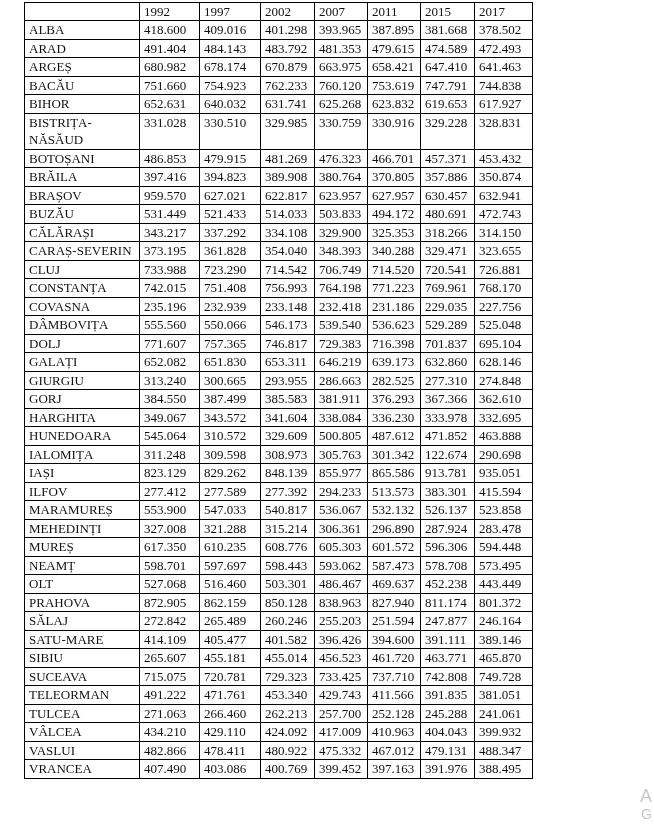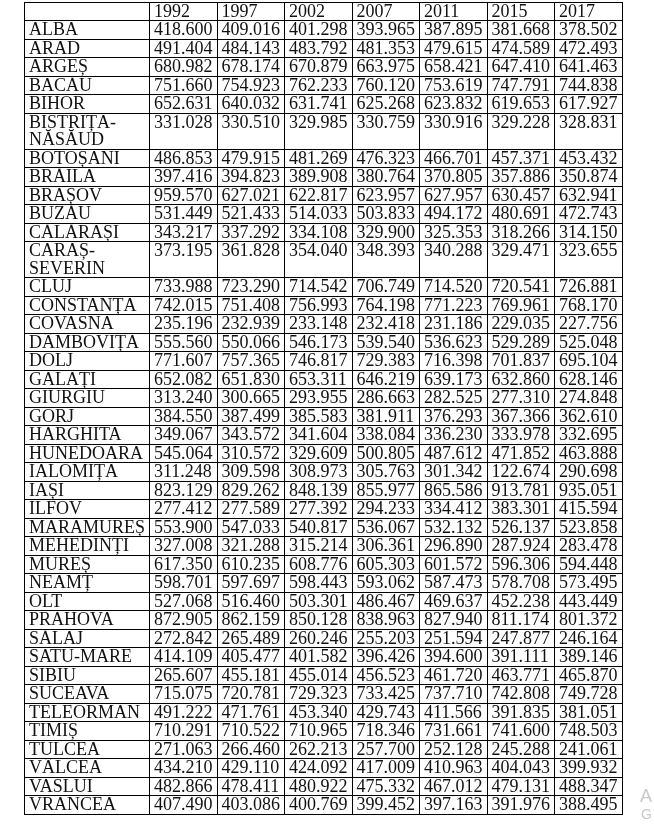--- a/index.html
+++ b/index.html
@@ -1,21 +1,21 @@
 <!DOCTYPE html>
 <html><head>
 <meta charset="utf-8">
 <style>
   html, body { margin: 0; padding: 0; background: #ffffff; }
   body { width: 654px; height: 826px; position: relative; overflow: hidden; }
   #tbl {
     position: absolute; left: 24px; top: 2px;
     border-collapse: collapse;
     font-family: "Liberation Serif", "DejaVu Serif", serif;
-    font-size: 18px; color: #111;
+    font-size: 13px; color: #111;
     table-layout: fixed;
   }
   #tbl td {
     border: 1px solid #000;
     padding: 0 4px;
     height: 17px; line-height: 17px;
     vertical-align: top;
     white-space: nowrap;
     overflow: hidden;
   }
@@ -296,21 +296,21 @@
         <td>865.586</td>
         <td>913.781</td>
         <td>935.051</td>
       </tr>
       <tr>
         <td class="name">ILFOV</td>
         <td>277.412</td>
         <td>277.589</td>
         <td>277.392</td>
         <td>294.233</td>
-        <td>334.412</td>
+        <td>513.573</td>
         <td>383.301</td>
         <td>415.594</td>
       </tr>
       <tr>
         <td class="name">MARAMUREȘ</td>
         <td>553.900</td>
         <td>547.033</td>
         <td>540.817</td>
         <td>536.067</td>
         <td>532.132</td>
@@ -411,30 +411,20 @@
         <td class="name">TELEORMAN</td>
         <td>491.222</td>
         <td>471.761</td>
         <td>453.340</td>
         <td>429.743</td>
         <td>411.566</td>
         <td>391.835</td>
         <td>381.051</td>
       </tr>
       <tr>
-        <td class="name">TIMIȘ</td>
-        <td>710.291</td>
-        <td>710.522</td>
-        <td>710.965</td>
-        <td>718.346</td>
-        <td>731.661</td>
-        <td>741.600</td>
-        <td>748.503</td>
-      </tr>
-      <tr>
         <td class="name">TULCEA</td>
         <td>271.063</td>
         <td>266.460</td>
         <td>262.213</td>
         <td>257.700</td>
         <td>252.128</td>
         <td>245.288</td>
         <td>241.061</td>
       </tr>
       <tr>

